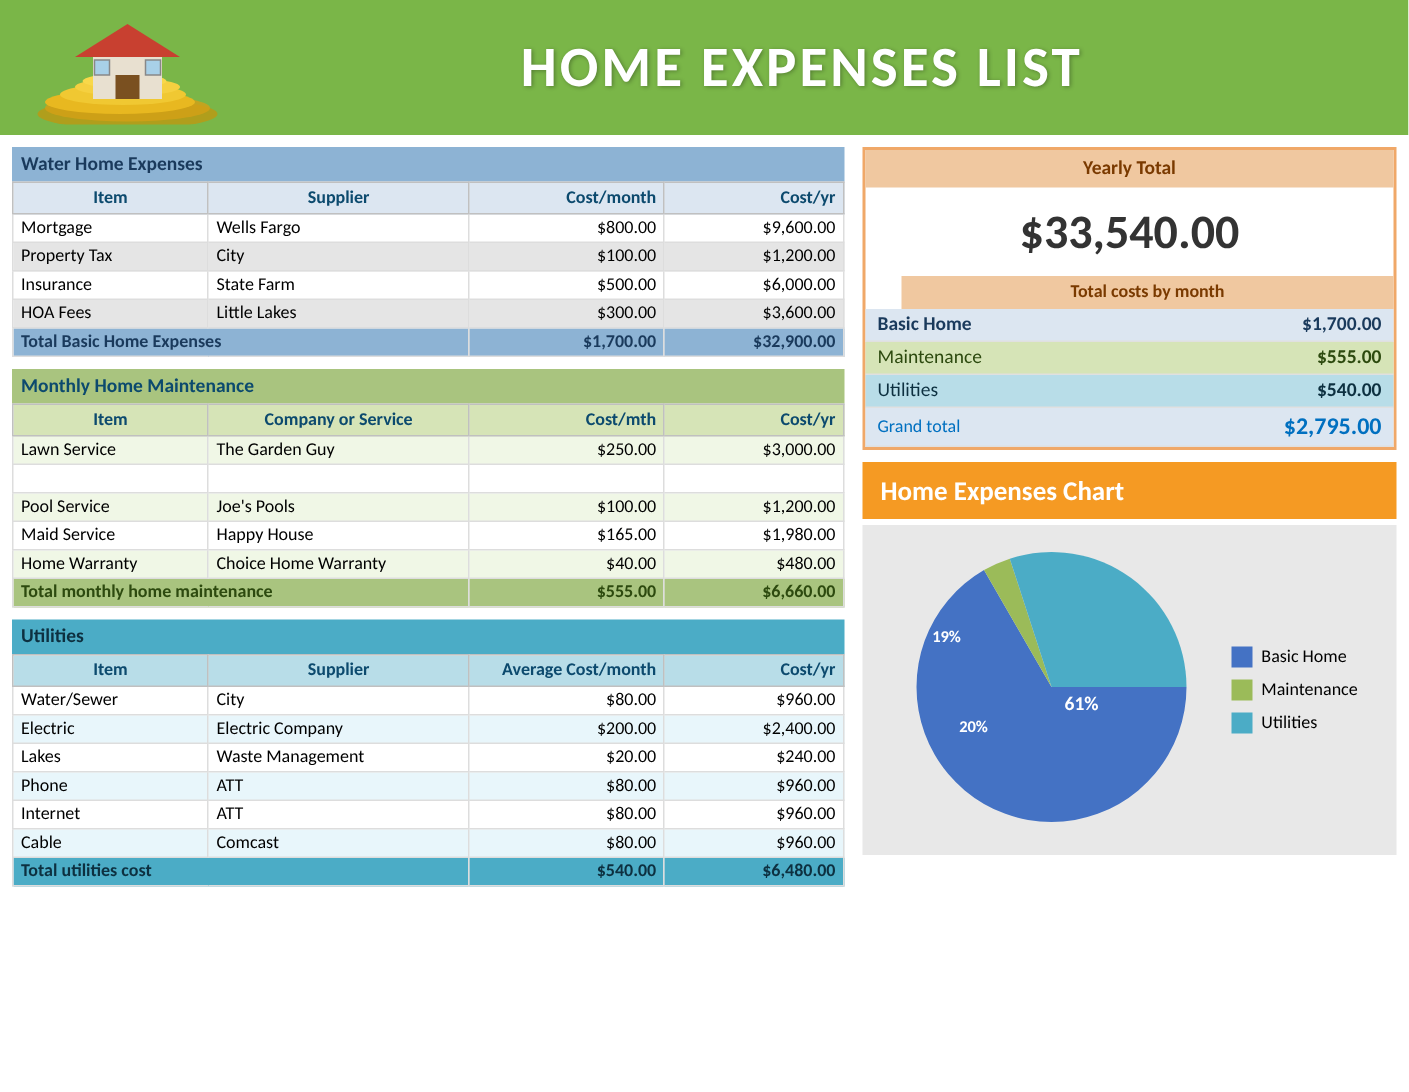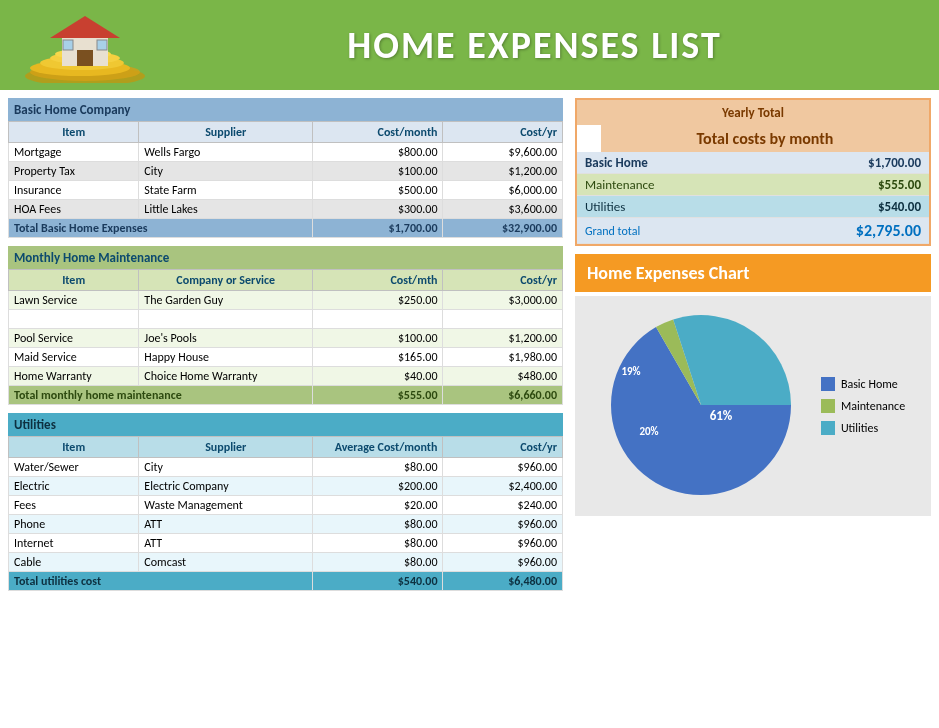--- a/index.html
+++ b/index.html
@@ -120,21 +120,21 @@
       text-align: center;
       font-size: 32px;
       font-weight: bold;
       color: #333;
       padding: 10px 5px;
     }
     .monthly-title {
       background: #f0c8a0;
       text-align: center;
       padding: 4px;
-      font-size: 16px;
+      font-size: 12px;
       color: #7a3a00;
       font-weight: bold;
       margin-left: 24px;
     }
     .monthly-table td {
       padding: 3px 8px;
       border: none;
       border-bottom: 1px solid #e0e0e0;
       font-size: 13px;
     }
@@ -213,21 +213,21 @@
     </svg>
   </div>
   <div class="header-title">HOME EXPENSES LIST</div>
 </div>
 
 <div class="main">
 
   <div class="left-col">
 
     <div class="section">
-      <div class="section-header blue">Basic Home Company</div>
+      <div class="section-header blue">Water Home Expenses</div>
       <table>
         <thead>
           <tr>
             <th style="width:120px">Item</th>
             <th style="width:160px">Supplier</th>
             <th style="width:120px;text-align:right">Cost/month</th>
             <th style="width:110px;text-align:right">Cost/yr</th>
           </tr>
         </thead>
         <tbody>
@@ -333,21 +333,21 @@
             <td class="num">$80.00</td>
             <td class="num">$960.00</td>
           </tr>
           <tr class="alt-row3">
             <td>Electric</td>
             <td>Electric Company</td>
             <td class="num">$200.00</td>
             <td class="num">$2,400.00</td>
           </tr>
           <tr>
-            <td>Fees</td>
+            <td>Lakes</td>
             <td>Waste Management</td>
             <td class="num">$20.00</td>
             <td class="num">$240.00</td>
           </tr>
           <tr class="alt-row3">
             <td>Phone</td>
             <td>ATT</td>
             <td class="num">$80.00</td>
             <td class="num">$960.00</td>
           </tr>
@@ -371,20 +371,21 @@
         </tbody>
       </table>
     </div>
 
   </div>
 
   <div class="right-col">
 
     <div class="yearly-box">
       <div class="yearly-title">Yearly Total</div>
+      <div class="yearly-amount">$33,540.00</div>
       <div class="monthly-title">Total costs by month</div>
       <table class="monthly-table">
         <tbody>
           <tr style="background:#dce6f1;">
             <td class="label" style="font-weight:bold;color:#1a3a5c;">Basic Home</td>
             <td style="color:#1a3a5c;font-weight:bold;">$1,700.00</td>
           </tr>
           <tr style="background:#d6e4b7;">
             <td class="label" style="color:#2d4a0f;">Maintenance</td>
             <td style="color:#2d4a0f;">$555.00</td>

